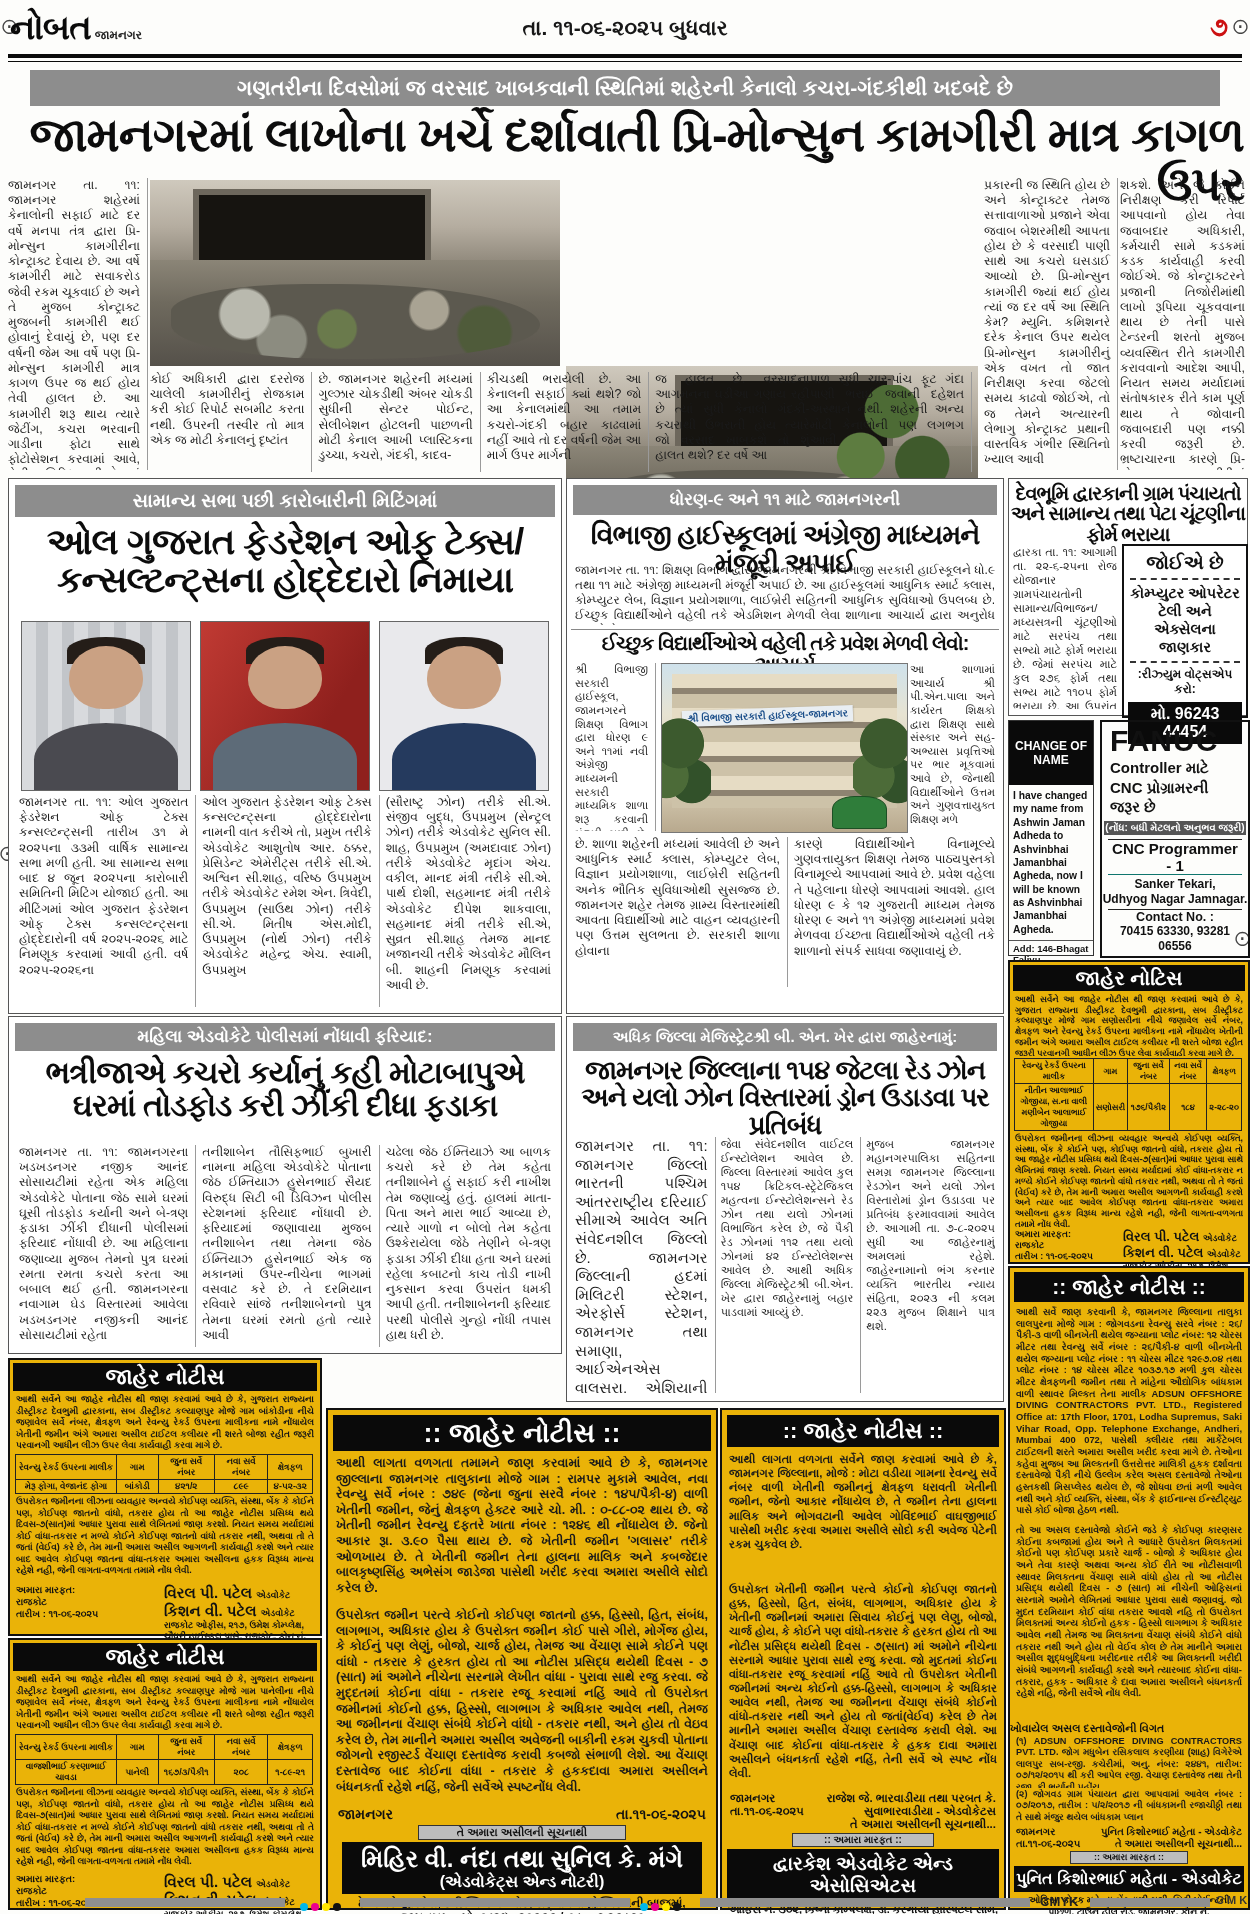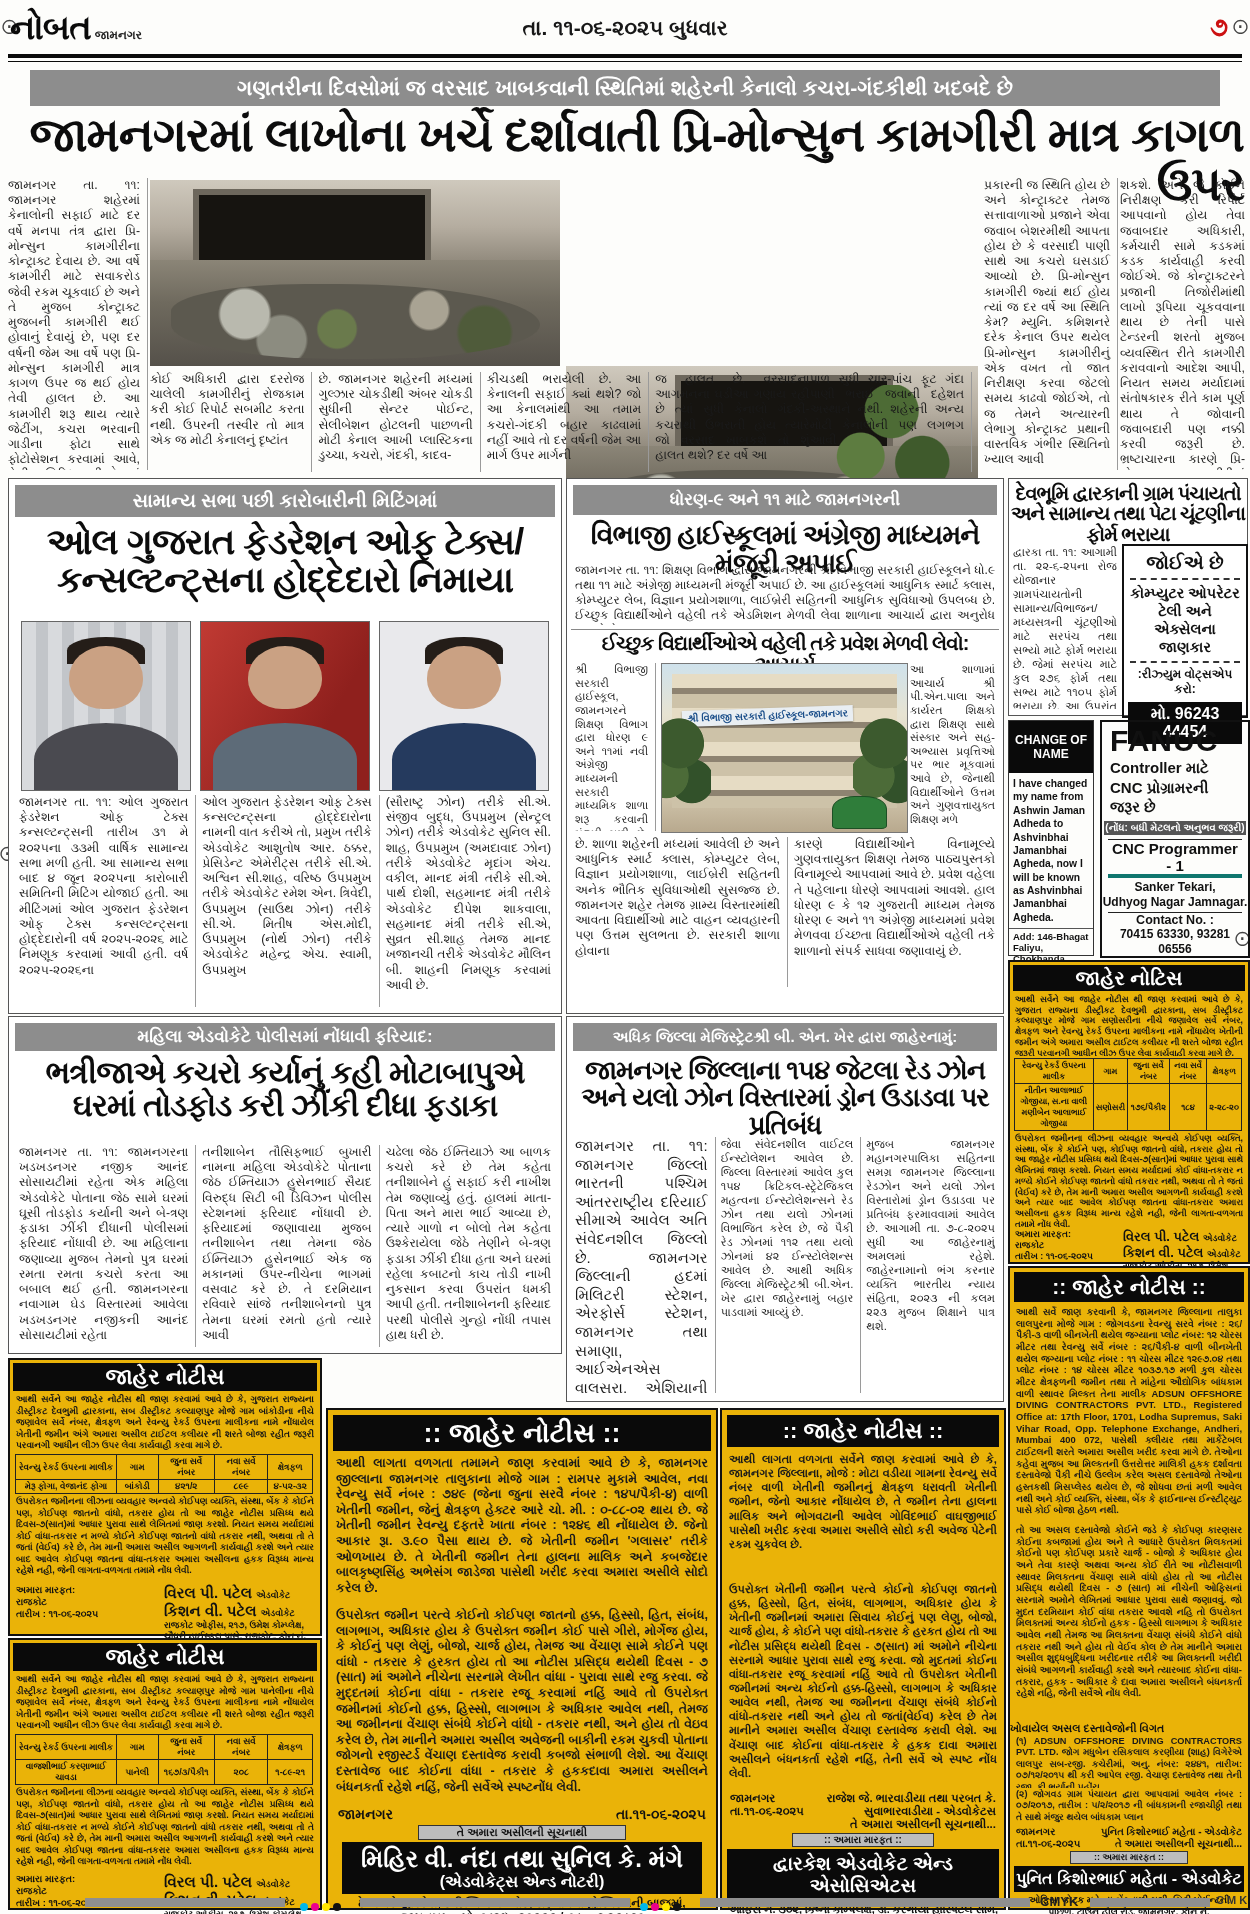--- a/index.html
+++ b/index.html
@@ -63,28 +63,28 @@
   .schoolphoto .tree1{left:-6%;} .schoolphoto .tree2{right:-4%;}
   .schoolphoto .rick{position:absolute;right:8%;bottom:2%;width:22%;height:18%;border-radius:40% 40% 10% 10%;
     background:#2f7d3a;border:1px solid #1d4f24;}
   
   .wanted{border:2px solid #111;text-align:center;padding:6px 4px;}
   .wanted .t{font-size:19px;font-weight:bold;}
   .dashes{border-top:2px dashed #333;margin:4px 2px;}
   .wanted .l{font-size:14.5px;font-weight:bold;line-height:1.25;}
   .wanted .phone{background:#0a0a0a;color:#fff;font-size:16px;font-weight:bold;padding:3px 0;margin-top:5px;}
   .conbox{border:1px solid #333;}
-  .conbox .t{background:#0a0a0a;color:#fff;font-weight:bold;font-size:12px;text-align:center;padding:12px 0;}
+  .conbox .t{background:#0a0a0a;color:#fff;font-weight:bold;font-size:12px;text-align:center;padding:18px 0;}
   .conbox .b{font-size:10.3px;font-weight:bold;padding:4px;line-height:1.3;}
   .conbox .a{font-size:9.5px;font-weight:bold;padding:2px 4px;border-top:1px solid #555;}
   .fanuc{border:2px solid #111;text-align:center;}
   .fanuc .brand{font-size:30px;font-weight:bold;letter-spacing:1px;text-align:left;padding:2px 8px 0;}
   .fanuc .l{font-size:15px;font-weight:bold;text-align:left;padding:0 8px;line-height:1.3;}
   .fanuc .note{background:#555;color:#fff;font-size:10px;font-weight:bold;margin:4px 2px;padding:1px 0;}
-  .fanuc .role{font-size:15px;font-weight:bold;border-top:1px solid #222;border-bottom:4px solid #0f766e;margin:2px 6px;}
+  .fanuc .role{font-size:15px;font-weight:bold;border-top:1px solid #222;border-bottom:1px solid #0f766e;margin:2px 6px;}
   .fanuc .addr{font-size:12px;font-weight:bold;line-height:1.25;}
   .fanuc .contact{font-size:12.5px;font-weight:bold;border-top:1px solid #222;margin:2px 6px 0;}
   
   .nhead{background:#0a0a0a;color:#fff;font-weight:bold;text-align:center;}
   .ntext{font-weight:bold;text-align:justify;color:#151515;}
   .ntable{width:100%;border-collapse:collapse;}
   .ntable td,.ntable th{border:1px solid #222;font-weight:bold;padding:1px 2px;text-align:center;}
   .sig-name{font-weight:bold;}
   .sig-small{font-size:9px;font-weight:bold;}
   .strip{background:#bdbdbd;border:1px solid #333;font-weight:bold;text-align:center;}

